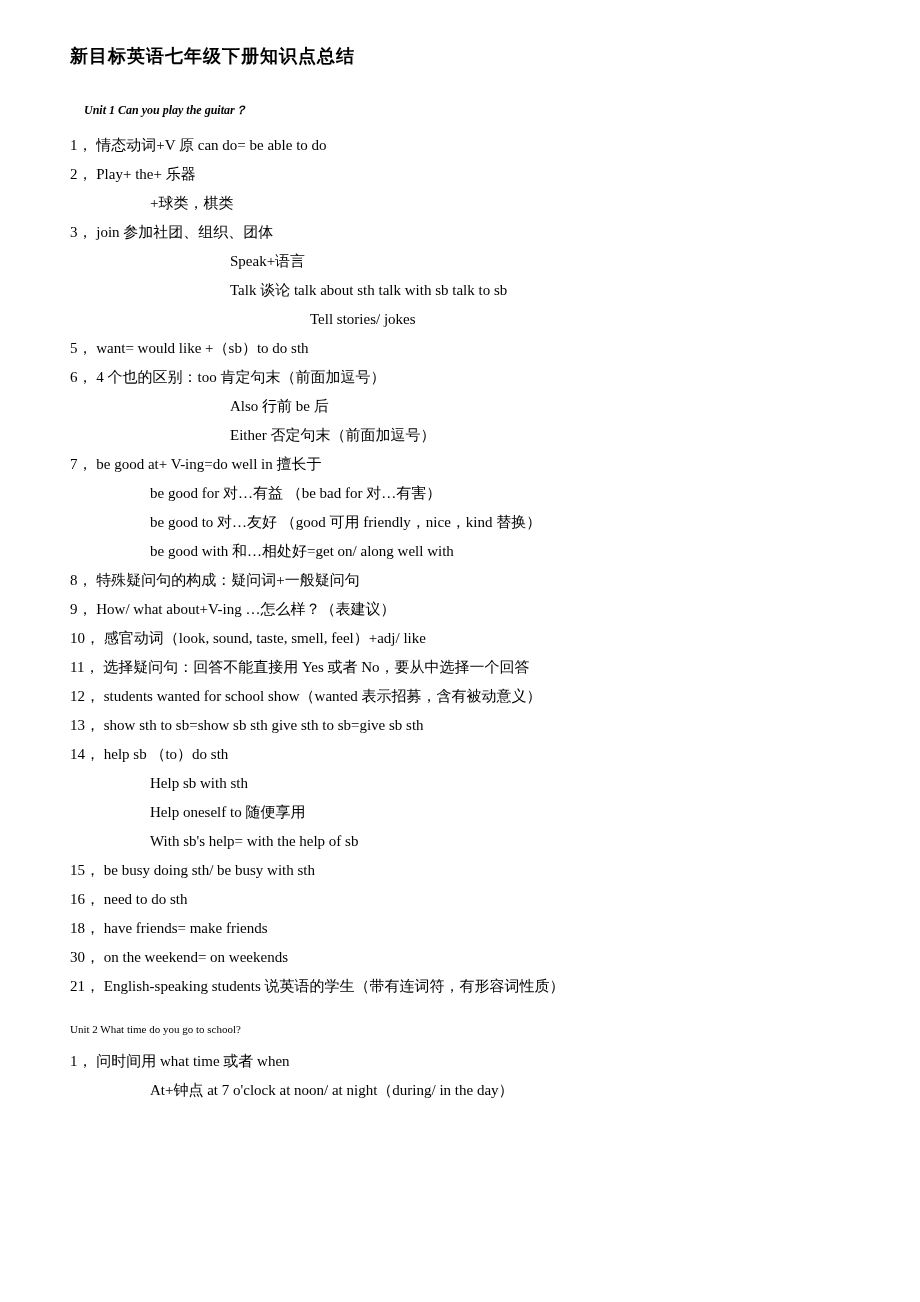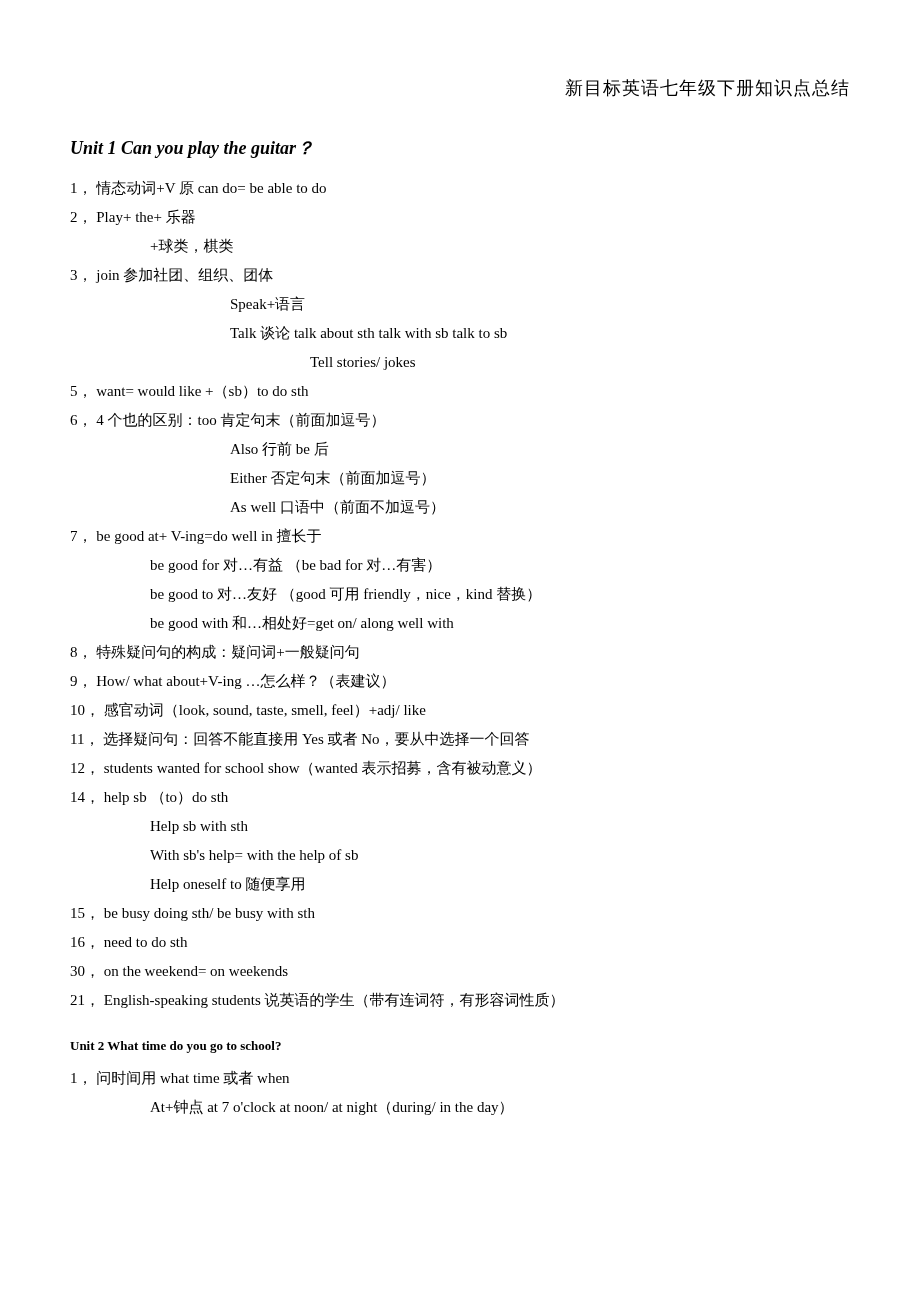--- a/index.html
+++ b/index.html
@@ -11,37 +11,37 @@
       background: #ffffff;
       font-family: "SimSun", "宋体", serif;
       font-size: 15px;
       color: #000000;
       width: 920px;
       min-height: 1302px;
       padding: 40px 70px 40px 70px;
       line-height: 1.8;
     }
     .page-title {
-      text-align: right;
+      text-align: left;
       font-size: 18px;
-      font-weight: normal;
+      font-weight: bold;
       margin-bottom: 28px;
       letter-spacing: 1px;
-      margin-top: 32px;
     }
     .unit-title {
-      font-size: 18px;
+      font-size: 12px;
       font-weight: bold;
       font-style: italic;
       margin-bottom: 10px;
       margin-top: 10px;
+      margin-left: 14px;
     }
     .unit-title-2 {
-      font-size: 13px;
-      font-weight: bold;
+      font-size: 11px;
+      font-weight: normal;
       margin-bottom: 8px;
       margin-top: 20px;
     }
     .item {
       margin-bottom: 2px;
       padding-left: 0;
     }
     .indent1 {
       padding-left: 80px;
     }
@@ -108,23 +108,20 @@
   </div>
 
   <div class="item indent2">
     <span>Also  行前 be 后</span>
   </div>
 
   <div class="item indent2">
     <span>Either 否定句末（前面加逗号）</span>
   </div>
 
-  <div class="item indent2">
-    <span>As well  口语中（前面不加逗号）</span>
-  </div>
 
   <div class="item">
     <span>7，</span>
     <span>be good at+ V-ing=do well in  擅长于</span>
   </div>
 
   <div class="item indent1">
     <span>be good for  对…有益   （be bad for 对…有害）</span>
   </div>
 
@@ -154,49 +151,57 @@
   <div class="item">
     <span>11，</span>
     <span>选择疑问句：回答不能直接用 Yes 或者 No，要从中选择一个回答</span>
   </div>
 
   <div class="item">
     <span>12，</span>
     <span>students wanted for school show（wanted 表示招募，含有被动意义）</span>
   </div>
 
+  <div class="item">
+    <span>13，</span>
+    <span>show sth to sb=show sb sth        give sth to sb=give sb sth</span>
+  </div>
 
   <div class="item">
     <span>14，</span>
     <span>help sb  （to）do sth</span>
   </div>
 
   <div class="item indent1">
     <span>Help sb with sth</span>
   </div>
 
   <div class="item indent1">
+    <span>Help oneself to  随便享用</span>
+  </div>
+
+  <div class="item indent1">
     <span>With sb's help= with the help of sb</span>
-  </div>
-
-  <div class="item indent1">
-    <span>Help oneself to  随便享用</span>
   </div>
 
   <div class="item">
     <span>15，</span>
     <span>be busy doing sth/ be busy with sth</span>
   </div>
 
   <div class="item">
     <span>16，</span>
     <span>need to do sth</span>
   </div>
 
 
+  <div class="item">
+    <span>18，</span>
+    <span>have friends= make friends</span>
+  </div>
 
 
   <div class="item">
     <span>30，</span>
     <span>on the weekend= on weekends</span>
   </div>
 
   <div class="item">
     <span>21，</span>
     <span>English-speaking students  说英语的学生（带有连词符，有形容词性质）</span>

